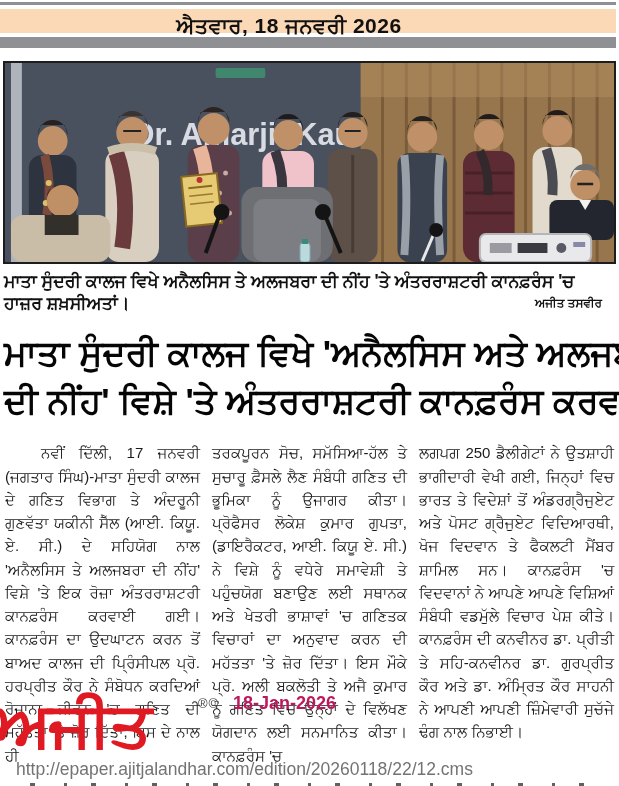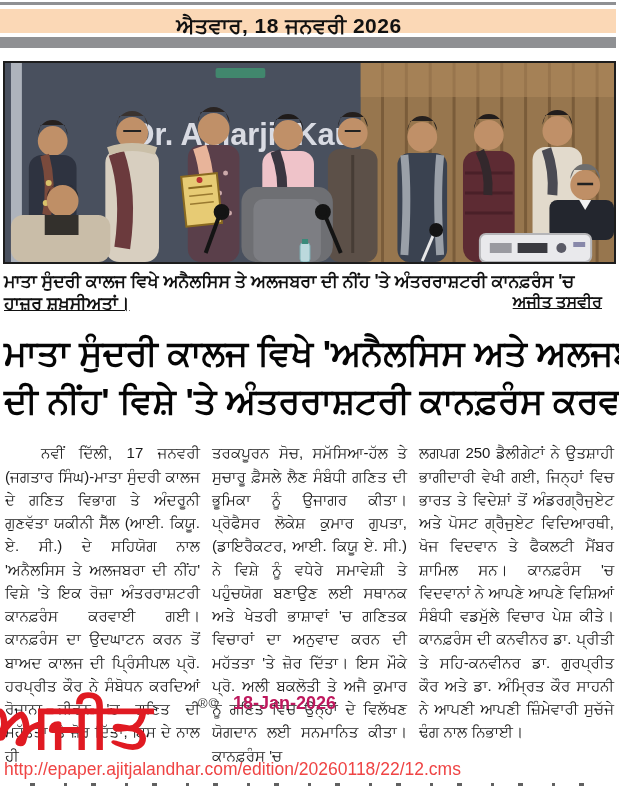--- a/index.html
+++ b/index.html
@@ -21,22 +21,22 @@
   .band-left{flex:1;display:flex;align-items:center;justify-content:center;}
   .band-date{font-size:21px;font-weight:700;letter-spacing:.5px;padding-top:1px;}
   .band-page{width:70px;background:#fff;display:flex;align-items:center;justify-content:center;}
   .band-page span{font-size:42px;font-weight:800;line-height:1;letter-spacing:-1px;}
   .band-right{width:38px;margin-right:3px;}
   
   .photo-wrap{margin:13px 3px 0 3px;border:2px solid #1d1d1d;height:199px;background:#49505e;}
   .photo-wrap svg{display:block;width:100%;height:100%;}
   
   .caption{margin:6px 17px 0 4px;font-weight:700;font-size:17.5px;line-height:1.28;}
-  .caption-row2{display:flex;justify-content:space-between;align-items:flex-start;text-decoration:underline;}
-  .caption-credit{font-size:16px;}
+  .caption-row2{display:flex;justify-content:space-between;align-items:center;}
+  .caption-credit{font-size:12px;}
   
   .headline{margin:14px 4px 0 4px;font-weight:800;font-size:35px;line-height:1.38;letter-spacing:0;color:#050505;}
   .headline div{white-space:nowrap;}
   
   .article{display:flex;gap:12px;margin:16px 5px 16px 5px;}
   .article .col{
     flex:1;text-align:justify;font-size:15px;line-height:1.55;
     color:#1a1a1a;
   }
   .col.first{text-indent:36px;}
@@ -50,21 +50,21 @@
   
   .footer{position:absolute;left:0;bottom:6px;width:612px;height:92px;}
   .ajit-logo{
     position:absolute;left:-6px;top:8px;
     font-size:62px;font-weight:800;line-height:.95;
     color:#e01a22;letter-spacing:-3px;
     transform:scaleX(1.08);transform-origin:left;
   }
   .trademark{position:absolute;left:198px;top:8px;font-size:13px;color:#3c3c3c;letter-spacing:1px;}
   .pub-meta{position:absolute;left:233px;top:2px;font-size:18px;line-height:1.45;color:#be185d;font-weight:bold;}
-  .page-url{position:absolute;left:4px;bottom:0;font-size:17.5px;color:#ef4444;}
+  .page-url{position:absolute;left:16px;bottom:0;font-size:17.5px;color:#737373;}
 </style>
 </head>
 <body>
 
 <div class="band">
   <div class="band-seg band-left">
     <span class="band-date">ਐਤਵਾਰ, 18 ਜਨਵਰੀ 2026</span>
   </div>
   <div class="band-seg band-right"></div>
 </div>

